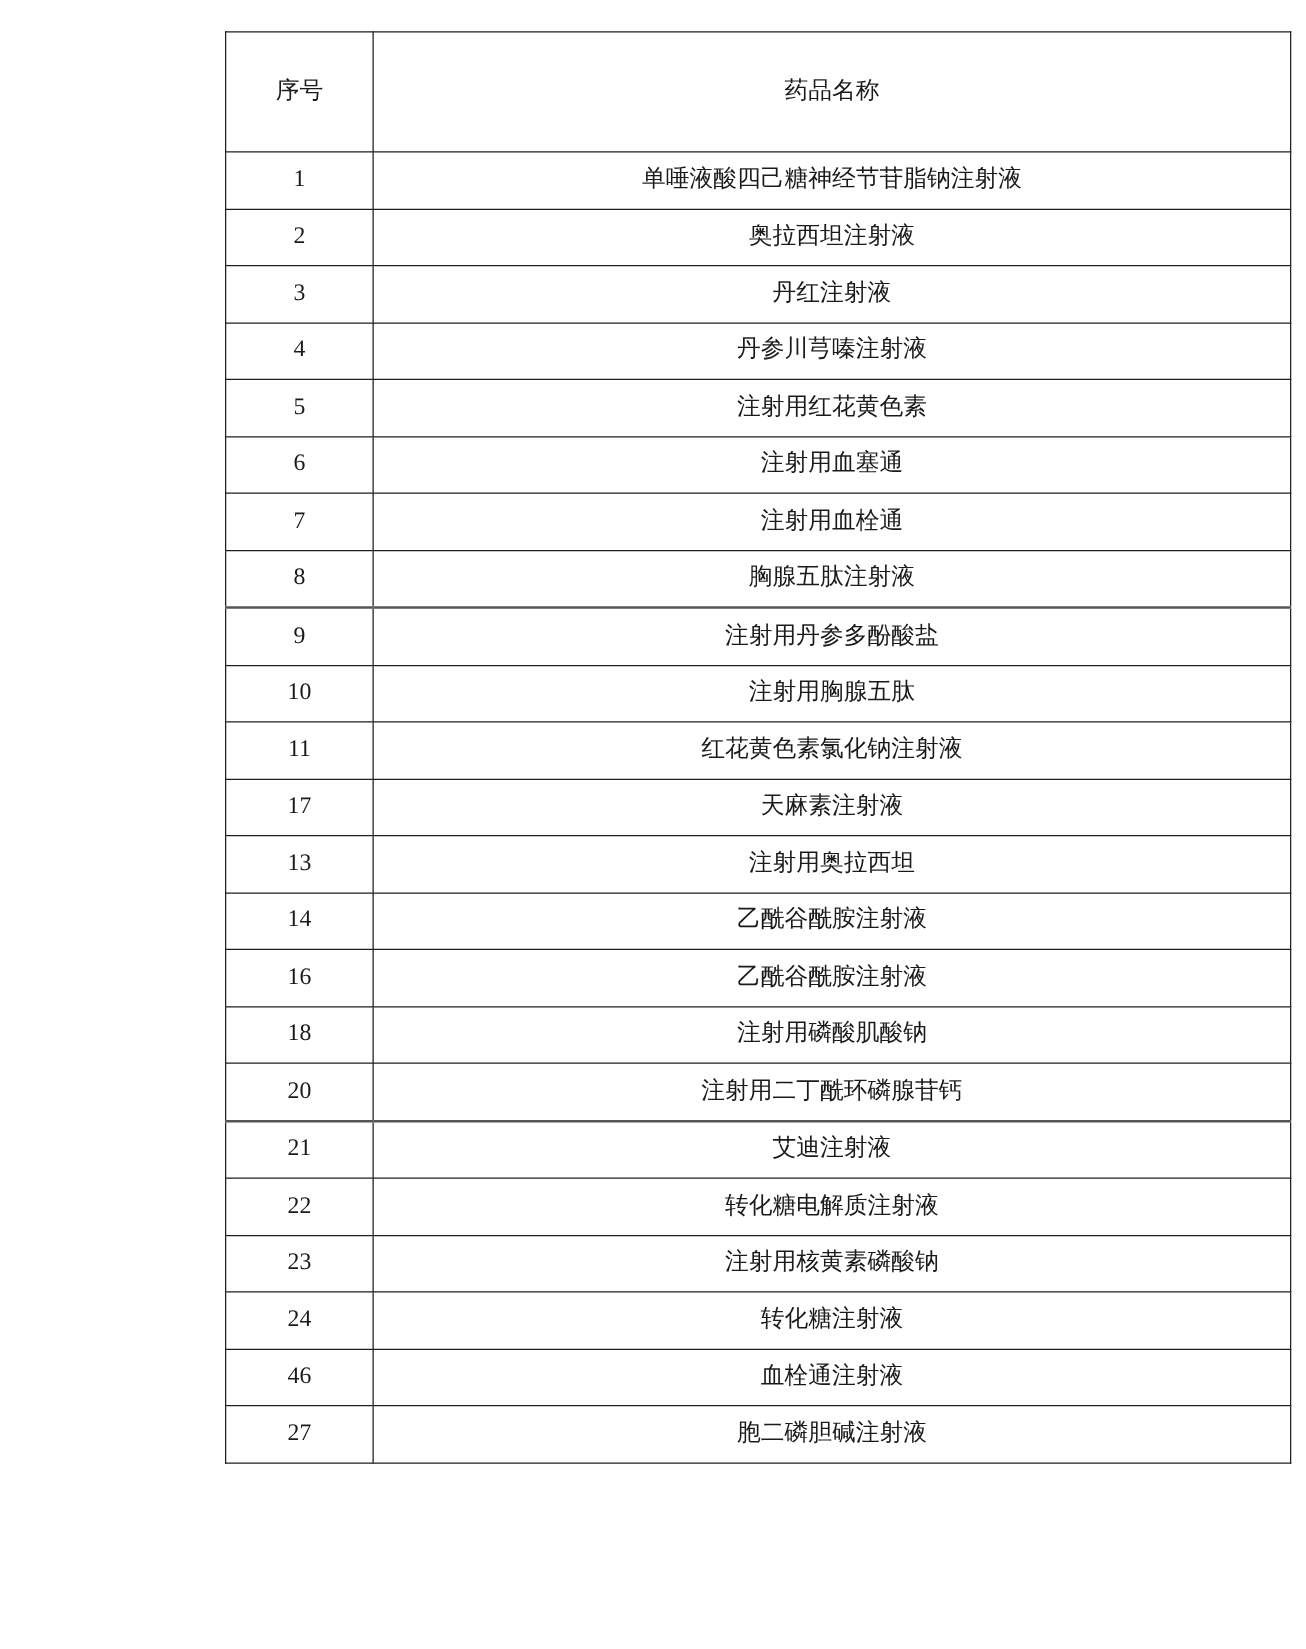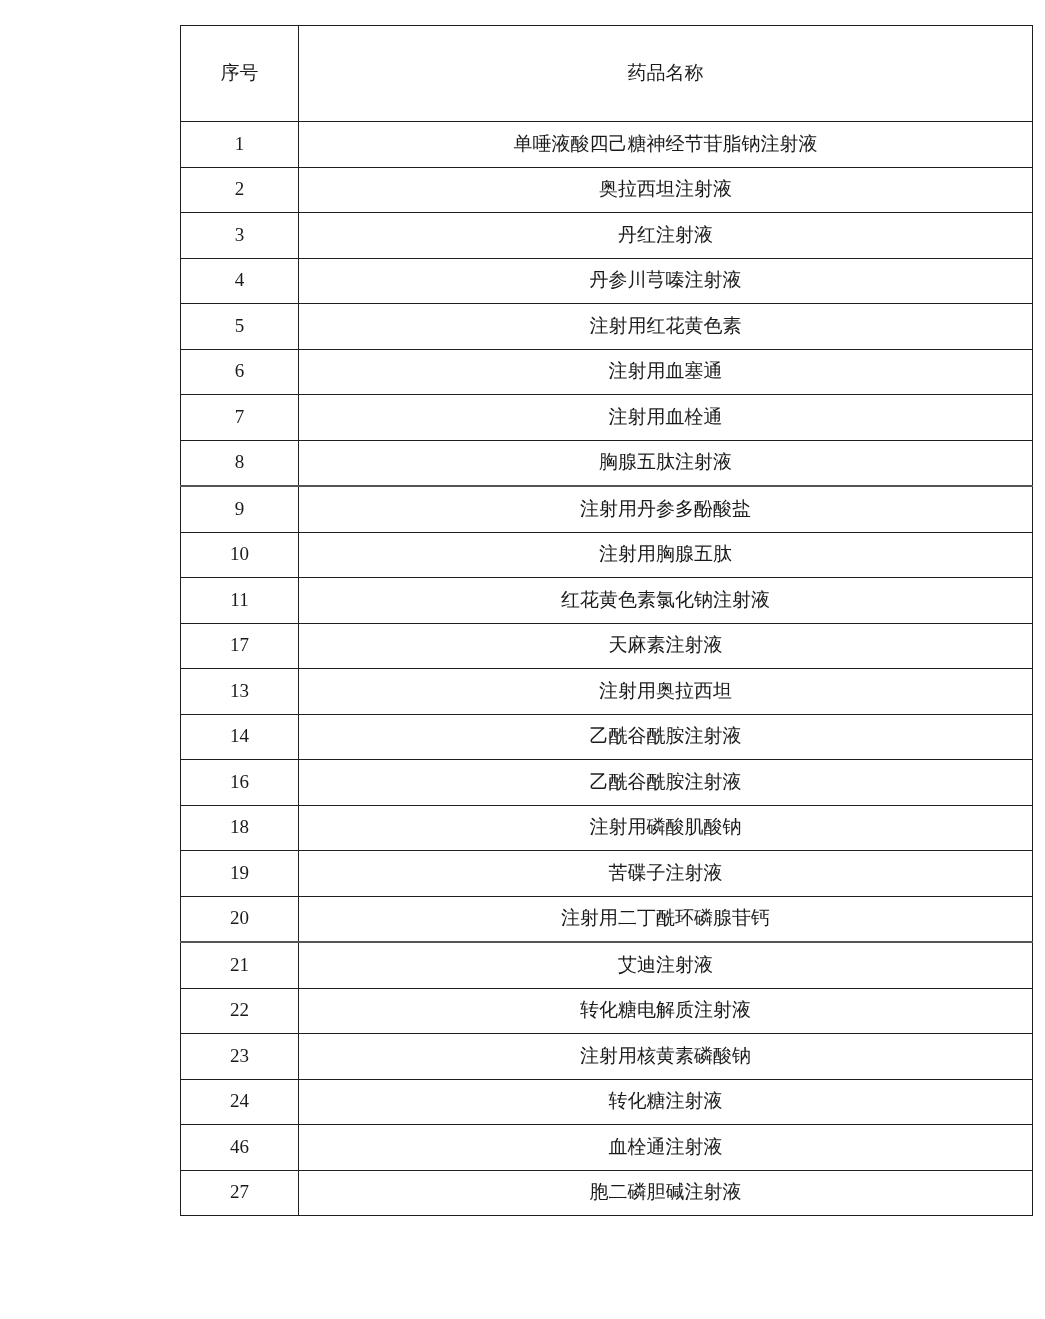--- a/index.html
+++ b/index.html
@@ -135,24 +135,20 @@
           <td class="c-name">乙酰谷酰胺注射液</td>
         </tr>
         <tr data-row="16">
           <td class="c-no">16</td>
           <td class="c-name">乙酰谷酰胺注射液</td>
         </tr>
         <tr data-row="18">
           <td class="c-no">18</td>
           <td class="c-name">注射用磷酸肌酸钠</td>
         </tr>
-        <tr data-row="19">
-          <td class="c-no">19</td>
-          <td class="c-name">苦碟子注射液</td>
-        </tr>
         <tr data-row="20">
           <td class="c-no">20</td>
           <td class="c-name">注射用二丁酰环磷腺苷钙</td>
         </tr>
         <tr data-row="21">
           <td class="c-no">21</td>
           <td class="c-name">艾迪注射液</td>
         </tr>
         <tr data-row="22">
           <td class="c-no">22</td>

